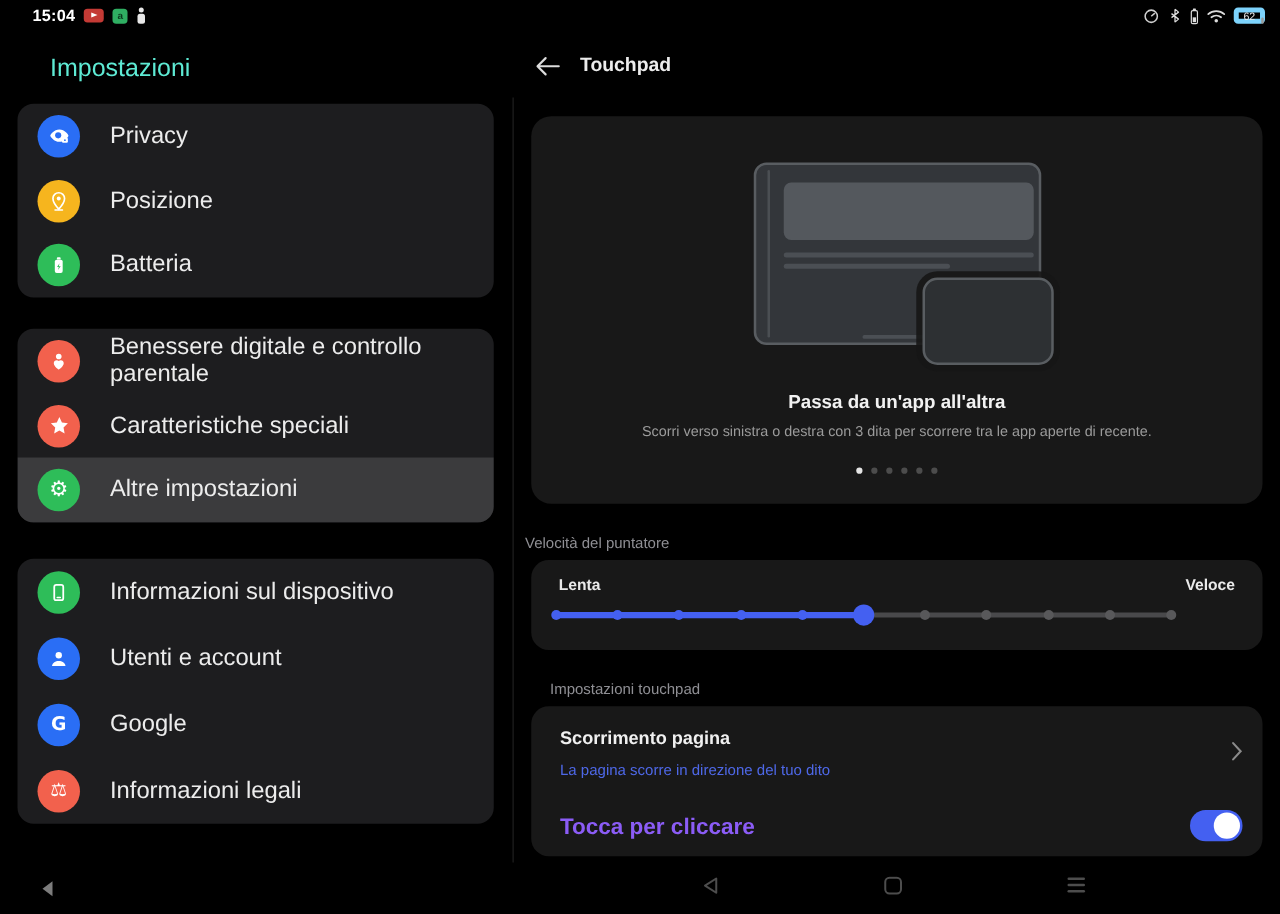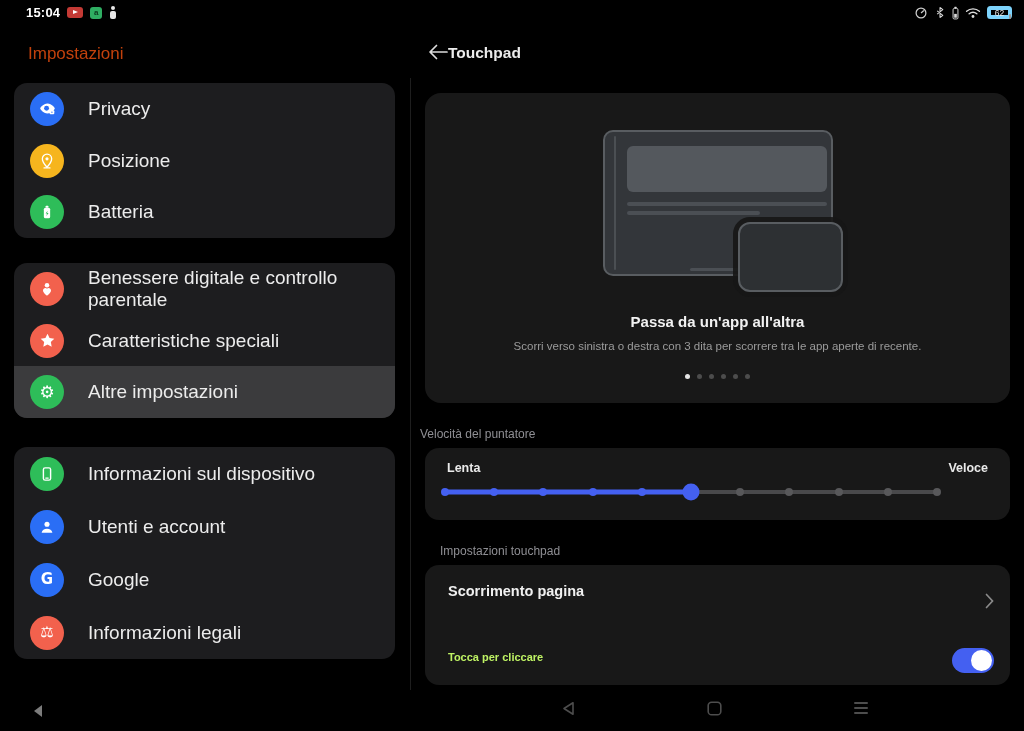--- a/index.html
+++ b/index.html
@@ -14,38 +14,38 @@
   .yt-ic::after{content:"";position:absolute;left:6px;top:3px;border-left:5px solid #fff;border-top:2.8px solid transparent;border-bottom:2.8px solid transparent;}
   .app-badge{width:12px;height:12px;background:#2fae62;border-radius:3px;color:#0b3a1e;font-size:8px;font-weight:700;display:flex;align-items:center;justify-content:center;line-height:1;}
   .pawn-ic{width:8px;height:13px;position:relative;}
   .pawn-ic::before{content:"";position:absolute;left:2px;top:0;width:4px;height:4px;border-radius:50%;background:#e8e8e8;}
   .pawn-ic::after{content:"";position:absolute;left:1px;top:4.5px;width:6px;height:8px;border-radius:2px;background:#e8e8e8;}
   .sb-right{position:absolute;right:12px;top:5px;display:flex;align-items:center;gap:6px;}
   .batt-pill{min-width:25px;height:13px;border:4px solid #7dd3fc;border-radius:3.5px;display:flex;align-items:center;justify-content:center;font-size:8.5px;color:#e8e8e8;padding:0 2px;position:relative;}
   .batt-pill::after{content:"";position:absolute;right:-3px;top:3.5px;width:1.6px;height:5px;background:#9a9a9a;border-radius:1px;}
 
   
-  .lp-title{position:absolute;left:28px;top:44px;font-size:17px;color:#c2410c;font-weight:400;}
+  .lp-title{position:absolute;left:40px;top:44px;font-size:20px;color:#5eead4;font-weight:400;}
   .card-l{position:absolute;left:14px;width:381px;background:#1d1d1f;border-radius:13px;display:flex;flex-direction:column;overflow:hidden;}
   #card-l1{top:83px;height:155px;}
   #card-l2{top:263px;height:155px;}
   #card-l3{top:447px;height:212px;}
   .srow{flex:1;display:flex;align-items:center;padding:0 16px;cursor:default;}
   .srow.selected{background:#3b3b3d;}
   .ic{width:34px;height:34px;border-radius:50%;display:flex;align-items:center;justify-content:center;flex:0 0 34px;}
   .ic svg{display:block;}
   .ic .glyph{color:#fff;font-size:17px;line-height:1;font-family:"DejaVu Sans",sans-serif;}
   .srow .lbl{margin-left:24px;font-size:19px;font-weight:500;color:#ececec;}
   .panel-hide{position:absolute;left:32px;top:704px;width:12px;height:14px;}
 
   
   .vdiv{position:absolute;left:410px;top:78px;width:1px;height:612px;background:#1e1e1e;}
 
   
-  .rp-header{position:absolute;left:428px;top:44px;display:flex;gap:0;}
+  .rp-header{position:absolute;left:428px;top:44px;display:flex;align-items:center;gap:16px;}
   .rp-title{font-size:15.5px;font-weight:600;color:#ececec;}
   .card-r{position:absolute;left:425px;width:585px;background:#181818;border-radius:16px;}
   #carousel-card{top:93px;height:310px;}
   #slider-card{top:448px;height:72px;border-radius:14px;}
   #settings-card{top:565px;height:120px;border-radius:14px;}
 
   
   .illus-tablet{position:absolute;left:178px;top:37px;width:230px;height:146px;border:2px solid #595d61;border-radius:10px;background:#33363a;}
   .illus-tablet::before{content:"";position:absolute;left:9px;top:4px;bottom:4px;width:1.5px;background:#4b4f53;border-radius:1px;}
   .illus-win{position:absolute;left:22px;top:14px;width:200px;height:46px;background:#54585d;border-radius:6px;}
@@ -71,21 +71,21 @@
   .tick{position:absolute;top:50%;transform:translate(-50%,-50%);width:8px;height:8px;border-radius:50%;background:#58585a;}
   .tick.on{background:#4460f1;}
   .tick.thumb{width:17px;height:17px;background:#4460f1;}
 
   
   .set-row1{position:absolute;left:0;top:0;right:0;height:72px;}
   .set-title{position:absolute;left:23px;top:18px;font-size:14.5px;font-weight:600;color:#f0f0f0;}
   .set-sub{position:absolute;left:23px;top:44px;font-size:12px;color:#4e68e8;}
   .chev{position:absolute;right:16px;top:28px;}
   .set-row2{position:absolute;left:0;top:72px;right:0;height:48px;}
-  .set-title2{position:absolute;left:23px;top:14px;font-size:11px;font-weight:600;color:#bef264;}
+  .set-title2{position:absolute;left:23px;top:14px;font-size:18px;font-weight:600;color:#8b5cf6;}
   .toggle{position:absolute;right:16px;top:11px;width:42px;height:25px;border-radius:13px;background:#4460f1;}
   .toggle .knob{position:absolute;right:2px;top:2px;width:21px;height:21px;border-radius:50%;background:#fff;}
 
   
   .navbar{position:absolute;left:0;bottom:0;right:0;height:40px;}
   .nav-ic{position:absolute;top:8px;width:18px;height:18px;display:flex;align-items:center;justify-content:center;}
   #nav-back{left:559px;}
   #nav-home{left:705px;}
   #nav-recents{left:852px;}
   .recents-lines{width:14px;}
@@ -267,20 +267,21 @@
           <span class="tick off" style="left: 90%;"></span>
           <span class="tick off" style="left: 100%;"></span>
         </div>
     </div>
   </div>
 
   <div class="sec-label" id="label-touchpad">Impostazioni touchpad</div>
   <div class="card-r" id="settings-card">
     <div class="set-row1">
       <div class="set-title">Scorrimento pagina</div>
+      <div class="set-sub">La pagina scorre in direzione del tuo dito</div>
       <svg class="chev" width="9" height="16" viewBox="0 0 9 16">
           <path d="M1.5 1.5L7.5 8l-6 6.5" stroke="#8a8a8a" stroke-width="1.7" fill="none" stroke-linecap="round"></path>
         </svg>
     </div>
     <div class="set-row2">
       <div class="set-title2">Tocca per cliccare</div>
       <div class="toggle">
           <div class="knob"></div>
         </div>
     </div>

